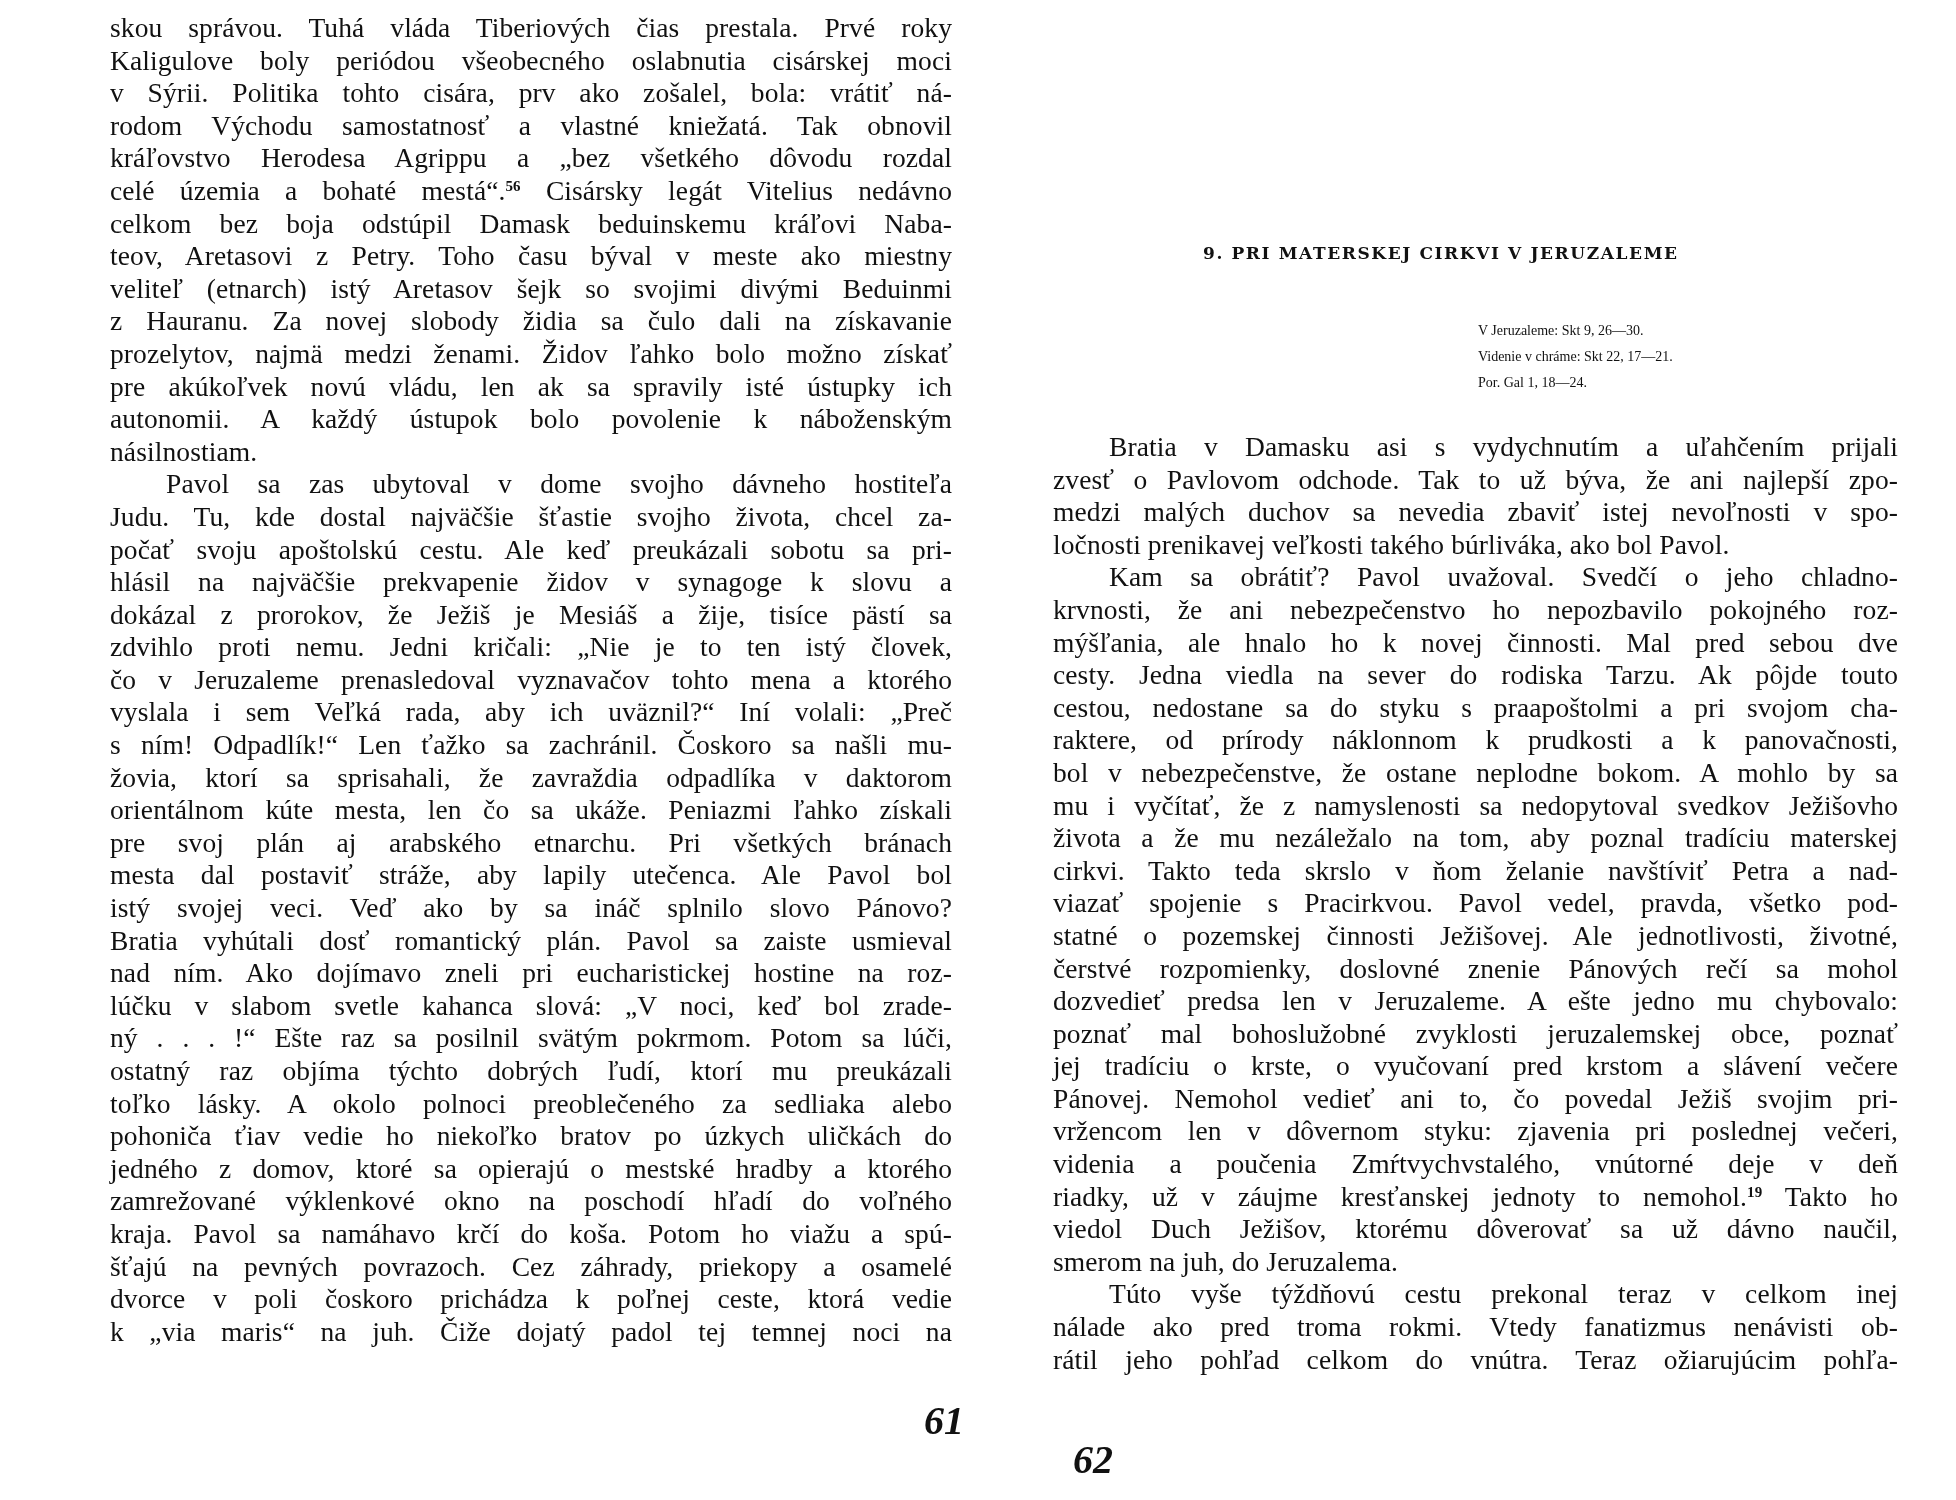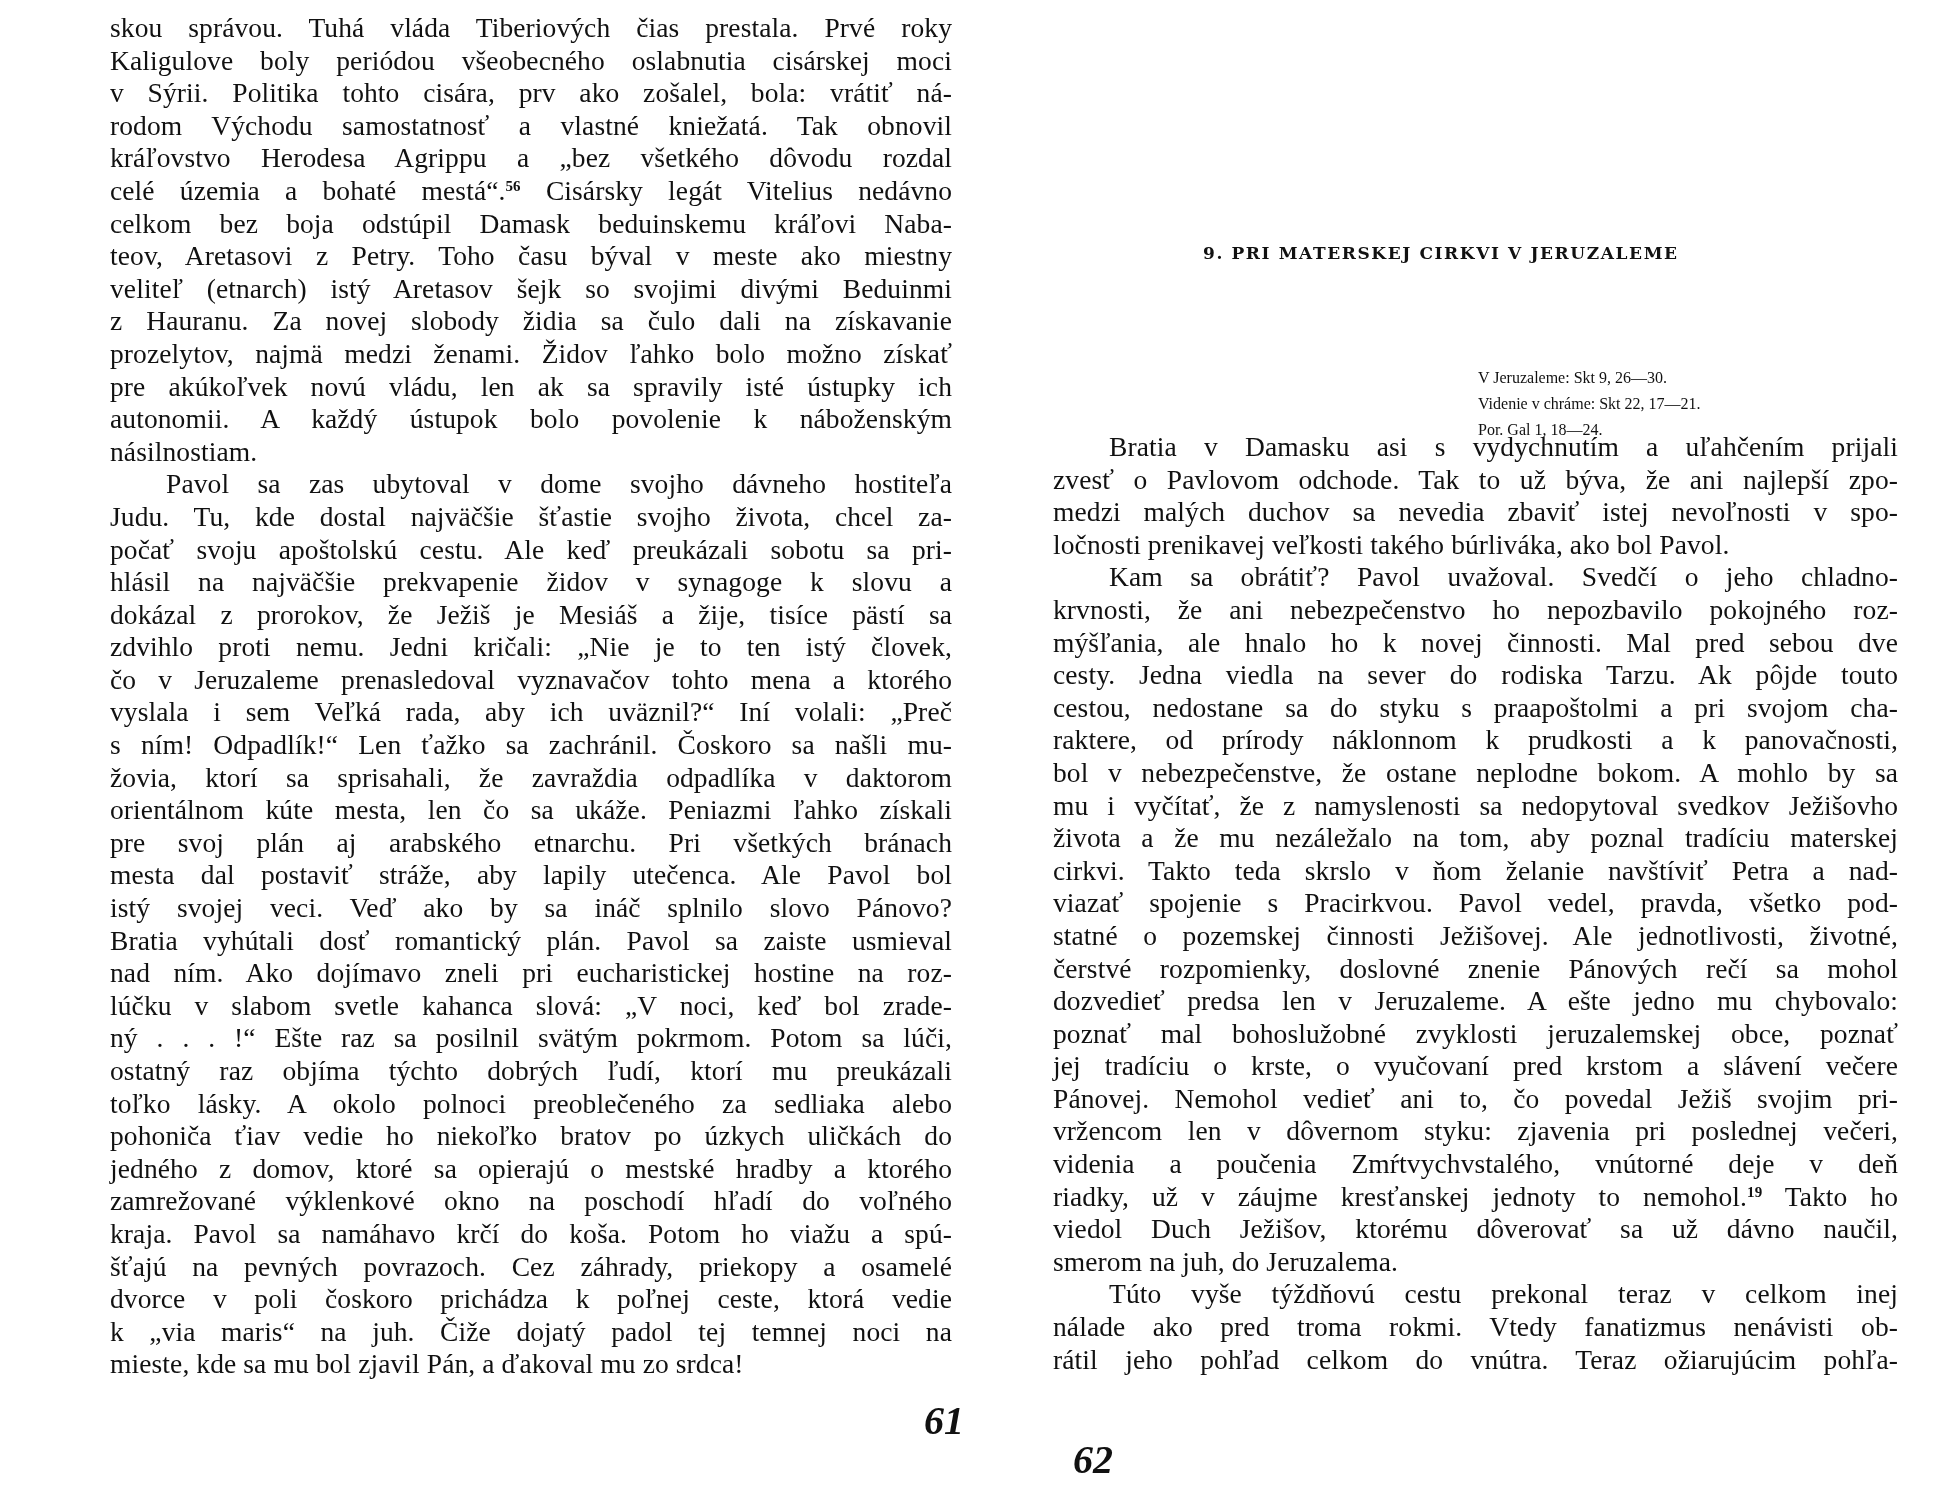--- a/index.html
+++ b/index.html
@@ -8,21 +8,21 @@
   .page { position: absolute; top: 0; }
   #page-left { left: 0; width: 980px; height: 1500px; }
   #page-right { left: 1028px; width: 976px; height: 1500px; }
   .body-text { position: absolute; font-size: 27.5px; line-height: 32.6px; }
   #left-body { left: 110px; top: 12px; width: 842px; }
   #right-body { left: 25px; top: 431px; width: 845px; }
   .line { display: block; height: 32.6px; white-space: nowrap; text-align: justify; text-align-last: justify; letter-spacing: 0.1px; }
   .line.last { text-align-last: left; }
   .line.indent { padding-left: 56px; }
   .heading { position: absolute; left: 175px; top: 243px; font-size: 17px; font-weight: bold; letter-spacing: 1.6px; white-space: nowrap; font-family: "DejaVu Serif", serif; }
-  .citations { position: absolute; left: 450px; top: 318px; font-size: 16px; line-height: 26px; white-space: nowrap; margin-top: 47px; }
+  .citations { position: absolute; left: 450px; top: 318px; font-size: 14px; line-height: 26px; white-space: nowrap; }
   .citations .cite { display: block; }
   .page-num { position: absolute; font-size: 40px; font-style: italic; font-weight: bold; }
   #page-num-left { left: 924px; top: 1397px; }
   #page-num-right { left: 45px; top: 1436px; }
   sup { font-size: 15px; line-height: 0; vertical-align: 9px; font-weight: bold; }
 </style>
 </head>
 <body>
 
 <div class="page" id="page-left">
@@ -61,21 +61,20 @@
       <span class="line"><span>ný . . . !“ Ešte raz sa posilnil svätým pokrmom. Potom sa lúči,</span></span>
       <span class="line"><span>ostatný raz objíma týchto dobrých ľudí, ktorí mu preukázali</span></span>
       <span class="line"><span>toľko lásky. A okolo polnoci preoblečeného za sedliaka alebo</span></span>
       <span class="line"><span>pohoniča ťiav vedie ho niekoľko bratov po úzkych uličkách do</span></span>
       <span class="line"><span>jedného z domov, ktoré sa opierajú o mestské hradby a ktorého</span></span>
       <span class="line"><span>zamrežované výklenkové okno na poschodí hľadí do voľného</span></span>
       <span class="line"><span>kraja. Pavol sa namáhavo krčí do koša. Potom ho viažu a spú-</span></span>
       <span class="line"><span>šťajú na pevných povrazoch. Cez záhrady, priekopy a osamelé</span></span>
       <span class="line"><span>dvorce v poli čoskoro prichádza k poľnej ceste, ktorá vedie</span></span>
       <span class="line"><span>k „via maris“ na juh. Čiže dojatý padol tej temnej noci na</span></span>
-      <span class="line last"><span>mieste, kde sa mu bol zjavil Pán, a ďakoval mu zo srdca!</span></span>
     </div>
   <div class="page-num" id="page-num-left">61</div>
 </div>
 
 <div class="page" id="page-right">
   <div class="heading">9. PRI MATERSKEJ CIRKVI V JERUZALEME</div>
   <div class="citations">
     <span class="cite">V Jeruzaleme: Skt 9, 26—30.</span>
     <span class="cite">Videnie v chráme: Skt 22, 17—21.</span>
     <span class="cite">Por. Gal 1, 18—24.</span>

